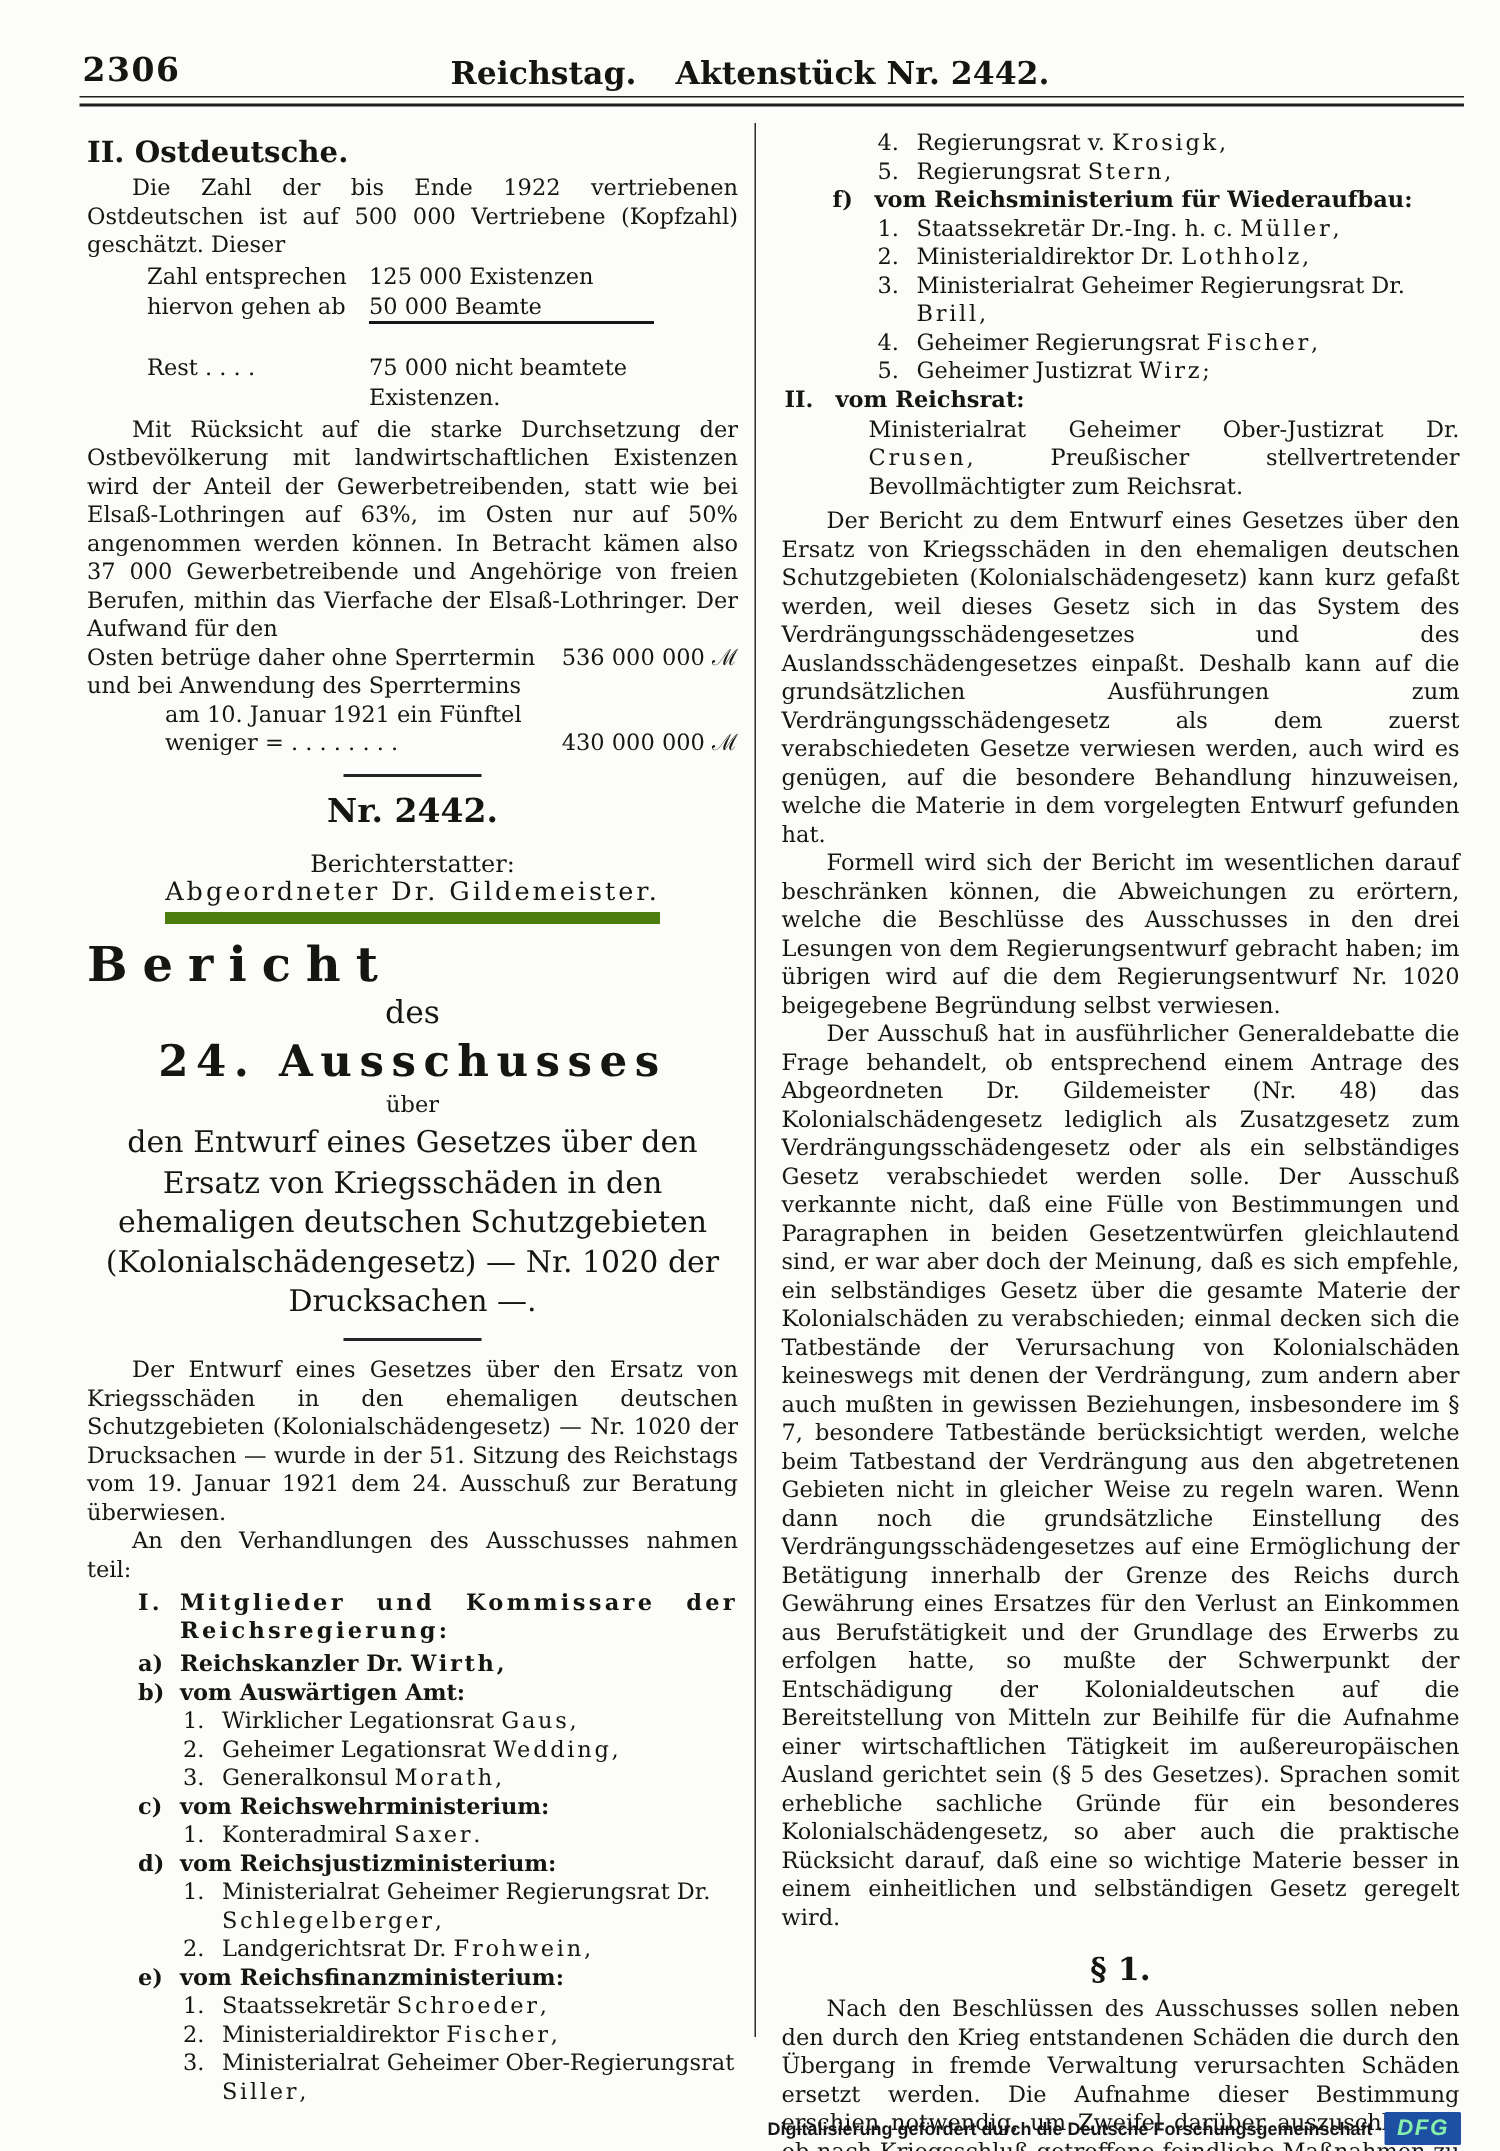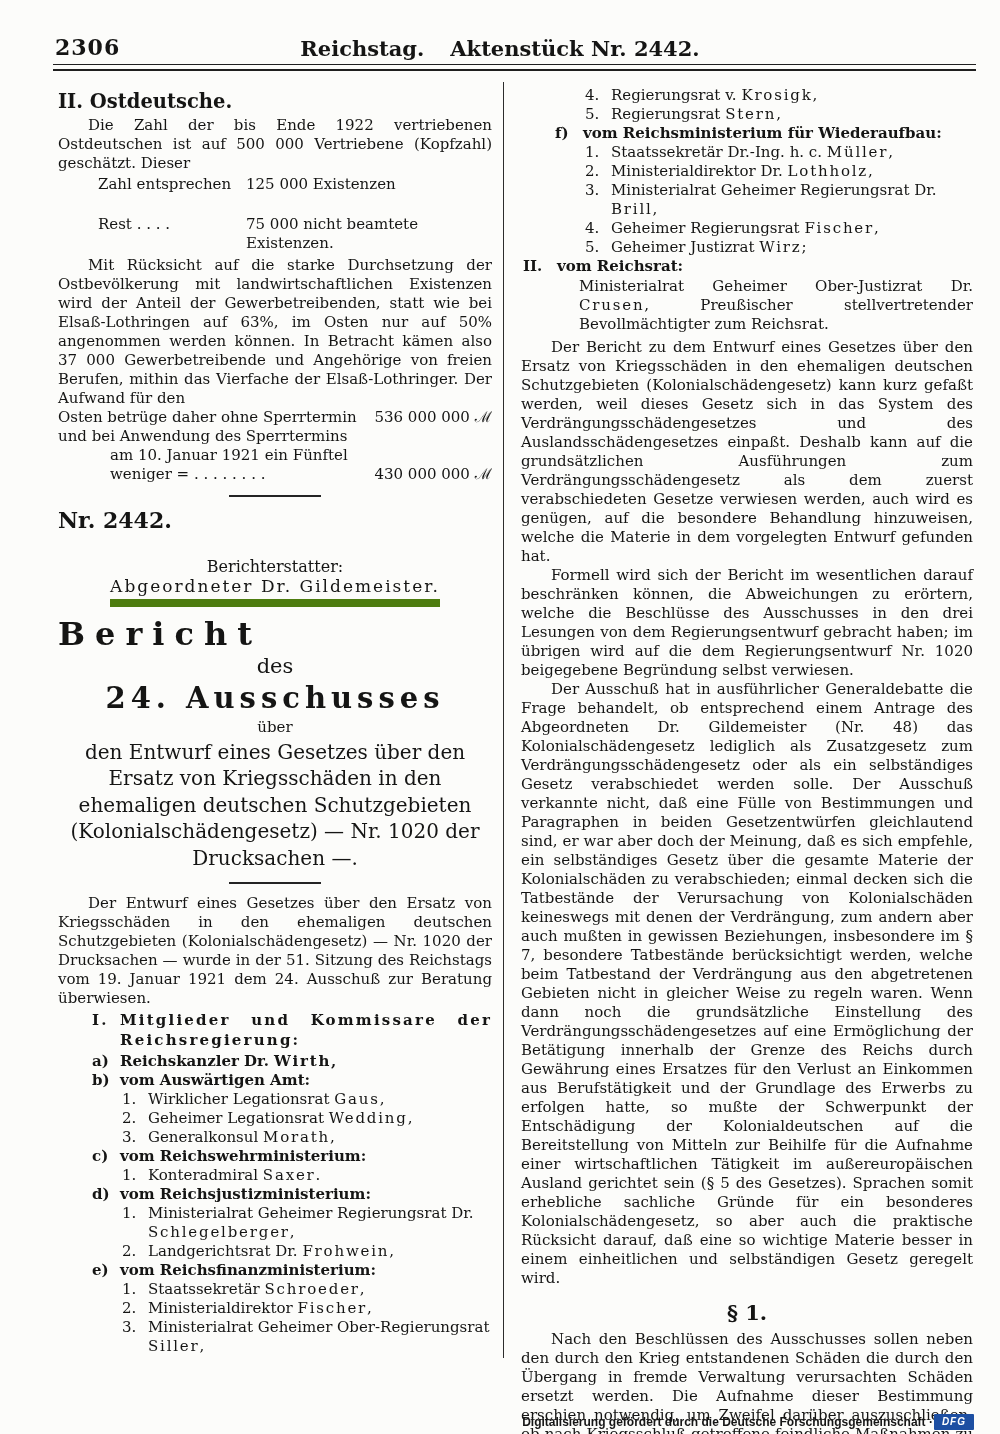--- a/index.html
+++ b/index.html
@@ -31,21 +31,21 @@
   .h-sec{margin:0 0 3px 0;text-align:left;font-size:19.5px;font-weight:bold}
   .calc{margin:2px 0 2px 0}
   .calc-row{display:flex;padding-left:40px;font-size:15px;line-height:19.5px}
   .cl{width:148px;flex:none}
   .cv2{border-bottom:2px solid #161616;width:190px}
   .calc-row.rest{margin-top:20px}
   .money-row{display:flex;justify-content:space-between;font-size:15px;line-height:19px}
   .ind2{padding-left:52px}
   .short-rule{width:92px;height:2px;background:#242424;margin:11px auto 10px auto}
 
-  .h-nr{margin:0 0 24px 0;text-align:left;font-size:22px;font-weight:bold}
+  .h-nr{margin:0 0 12px 0;text-align:center;font-size:22px;font-weight:bold}
   .rep-label{font-size:16px;line-height:20px}
   .rep-name-wrap{margin-bottom:8px}
   .rep-name{display:inline-block;font-size:17px;letter-spacing:2px;
     border-bottom:8px solid #4d7c0f;padding-bottom:3px}
   .h-bericht{margin:6px 0 2px 0;text-align:left;font-size:32px;font-weight:bold;letter-spacing:10px}
   .h-des{font-size:21px;line-height:22px}
   .h-aus{margin:4px 0 2px 0;text-align:center;font-size:29px;font-weight:bold;letter-spacing:5px}
   .h-ueber{font-size:15px;line-height:20px}
   .subject{font-size:20px;line-height:26.5px;margin-top:2px}
 
@@ -60,41 +60,45 @@
   .head-row2{position:relative;padding-left:36px;font-weight:bold;font-size:15px;line-height:19.5px}
   .head-row2 .marker{position:absolute;left:2px}
   .reichsrat{padding-left:58px;font-size:15px;line-height:19px;text-align:justify;margin-bottom:4px}
 
   .h-par{margin:12px 0 5px 0;text-align:center;font-size:21px;font-weight:bold}
 
   
   .footer{position:absolute;right:26px;bottom:4px;display:flex;align-items:center;gap:1px;
     font-family:"Liberation Sans", sans-serif}
   .credit{font-size:12px;font-weight:bold;color:#161616}
-  .dfg-logo{display:inline-block;background:#1d4fa2;color:#ffffff;font-size:10px;font-weight:bold;
+  .dfg-logo{display:inline-block;background:#1d4fa2;color:#86efac;font-size:15px;font-weight:bold;
     font-style:italic;padding:2px 8px 3px 8px;letter-spacing:1px;border-radius:1px}
 </style>
 </head>
 <body>
 
 <div class="page-num">2306</div>
 <div class="header-title">
   <span>Reichstag.</span><span class="gap"></span><span>Aktenstück Nr. 2442.</span>
 </div>
 <div class="header-rule"></div>
 <div class="col-divider"></div>
 
 <div class="col col-left">
   <h2 class="h-sec">II. Ostdeutsche.</h2>
   <p class="just ind">Die Zahl der bis Ende 1922 vertriebenen Ostdeutschen ist auf 500 000 Vertriebene (Kopfzahl) geschätzt.  Dieser</p>
 
   <div class="calc">
     <div class="calc-row">
       <span class="cl">Zahl entsprechen</span>
       <span>125 000 Existenzen</span>
+    </div>
+    <div class="calc-row">
+      <span class="cl">hiervon gehen ab</span>
+      <span class="cv2">50 000 Beamte</span>
     </div>
     <div class="calc-row rest">
       <span class="cl">Rest  .   .   .   .</span>
       <span>75 000 nicht beamtete Existenzen.</span>
     </div>
   </div>
 
   <p class="just ind">Mit Rücksicht auf die starke Durchsetzung der Ostbevölkerung mit landwirtschaftlichen Existenzen wird der Anteil der Gewerbetreibenden, statt wie bei Elsaß-Lothringen auf 63%, im Osten nur auf 50% angenommen werden können. In Betracht kämen also 37 000 Gewerbetreibende und Angehörige von freien Berufen, mithin das Vierfache der Elsaß-Lothringer. Der Aufwand für den</p>
   <div class="money-row">
     <span>Osten betrüge daher ohne Sperrtermin</span>
@@ -116,20 +120,21 @@
   </p>
   <h1 class="h-bericht">Bericht</h1>
   <p class="ctr h-des">des</p>
   <h1 class="h-aus">24. Ausschusses</h1>
   <p class="ctr h-ueber">über</p>
   <p class="ctr subject">den Entwurf eines Gesetzes über den Ersatz von Kriegsschäden in den ehemaligen deutschen Schutzgebieten (Kolonialschädengesetz) — Nr. 1020 der Drucksachen —.</p>
 
   <div class="short-rule"></div>
 
   <p class="just ind">Der Entwurf eines Gesetzes über den Ersatz von Kriegsschäden in den ehemaligen deutschen Schutzgebieten (Kolonialschädengesetz) — Nr. 1020 der Drucksachen — wurde in der 51. Sitzung des Reichstags vom 19. Januar 1921 dem 24. Ausschuß zur Beratung überwiesen.</p>
+  <p class="just ind">An den Verhandlungen des Ausschusses nahmen teil:</p>
 
   <div class="head-row">
     <span class="marker">I.</span>
     <span>Mitglieder und Kommissare der Reichsregierung:</span>
   </div>
   <div>
       <div class="p-row b"><span class="marker">a)</span><span>Reichskanzler Dr. <span class="sperr">Wirth</span>,</span></div>
       <div class="p-row b"><span class="marker">b)</span><span>vom Auswärtigen Amt:</span></div>
       <div class="p-row lvl2"><span class="marker">1.</span><span>Wirklicher Legationsrat <span class="sperr">Gaus</span>,</span></div>
       <div class="p-row lvl2"><span class="marker">2.</span><span>Geheimer Legationsrat <span class="sperr">Wedding</span>,</span></div>

